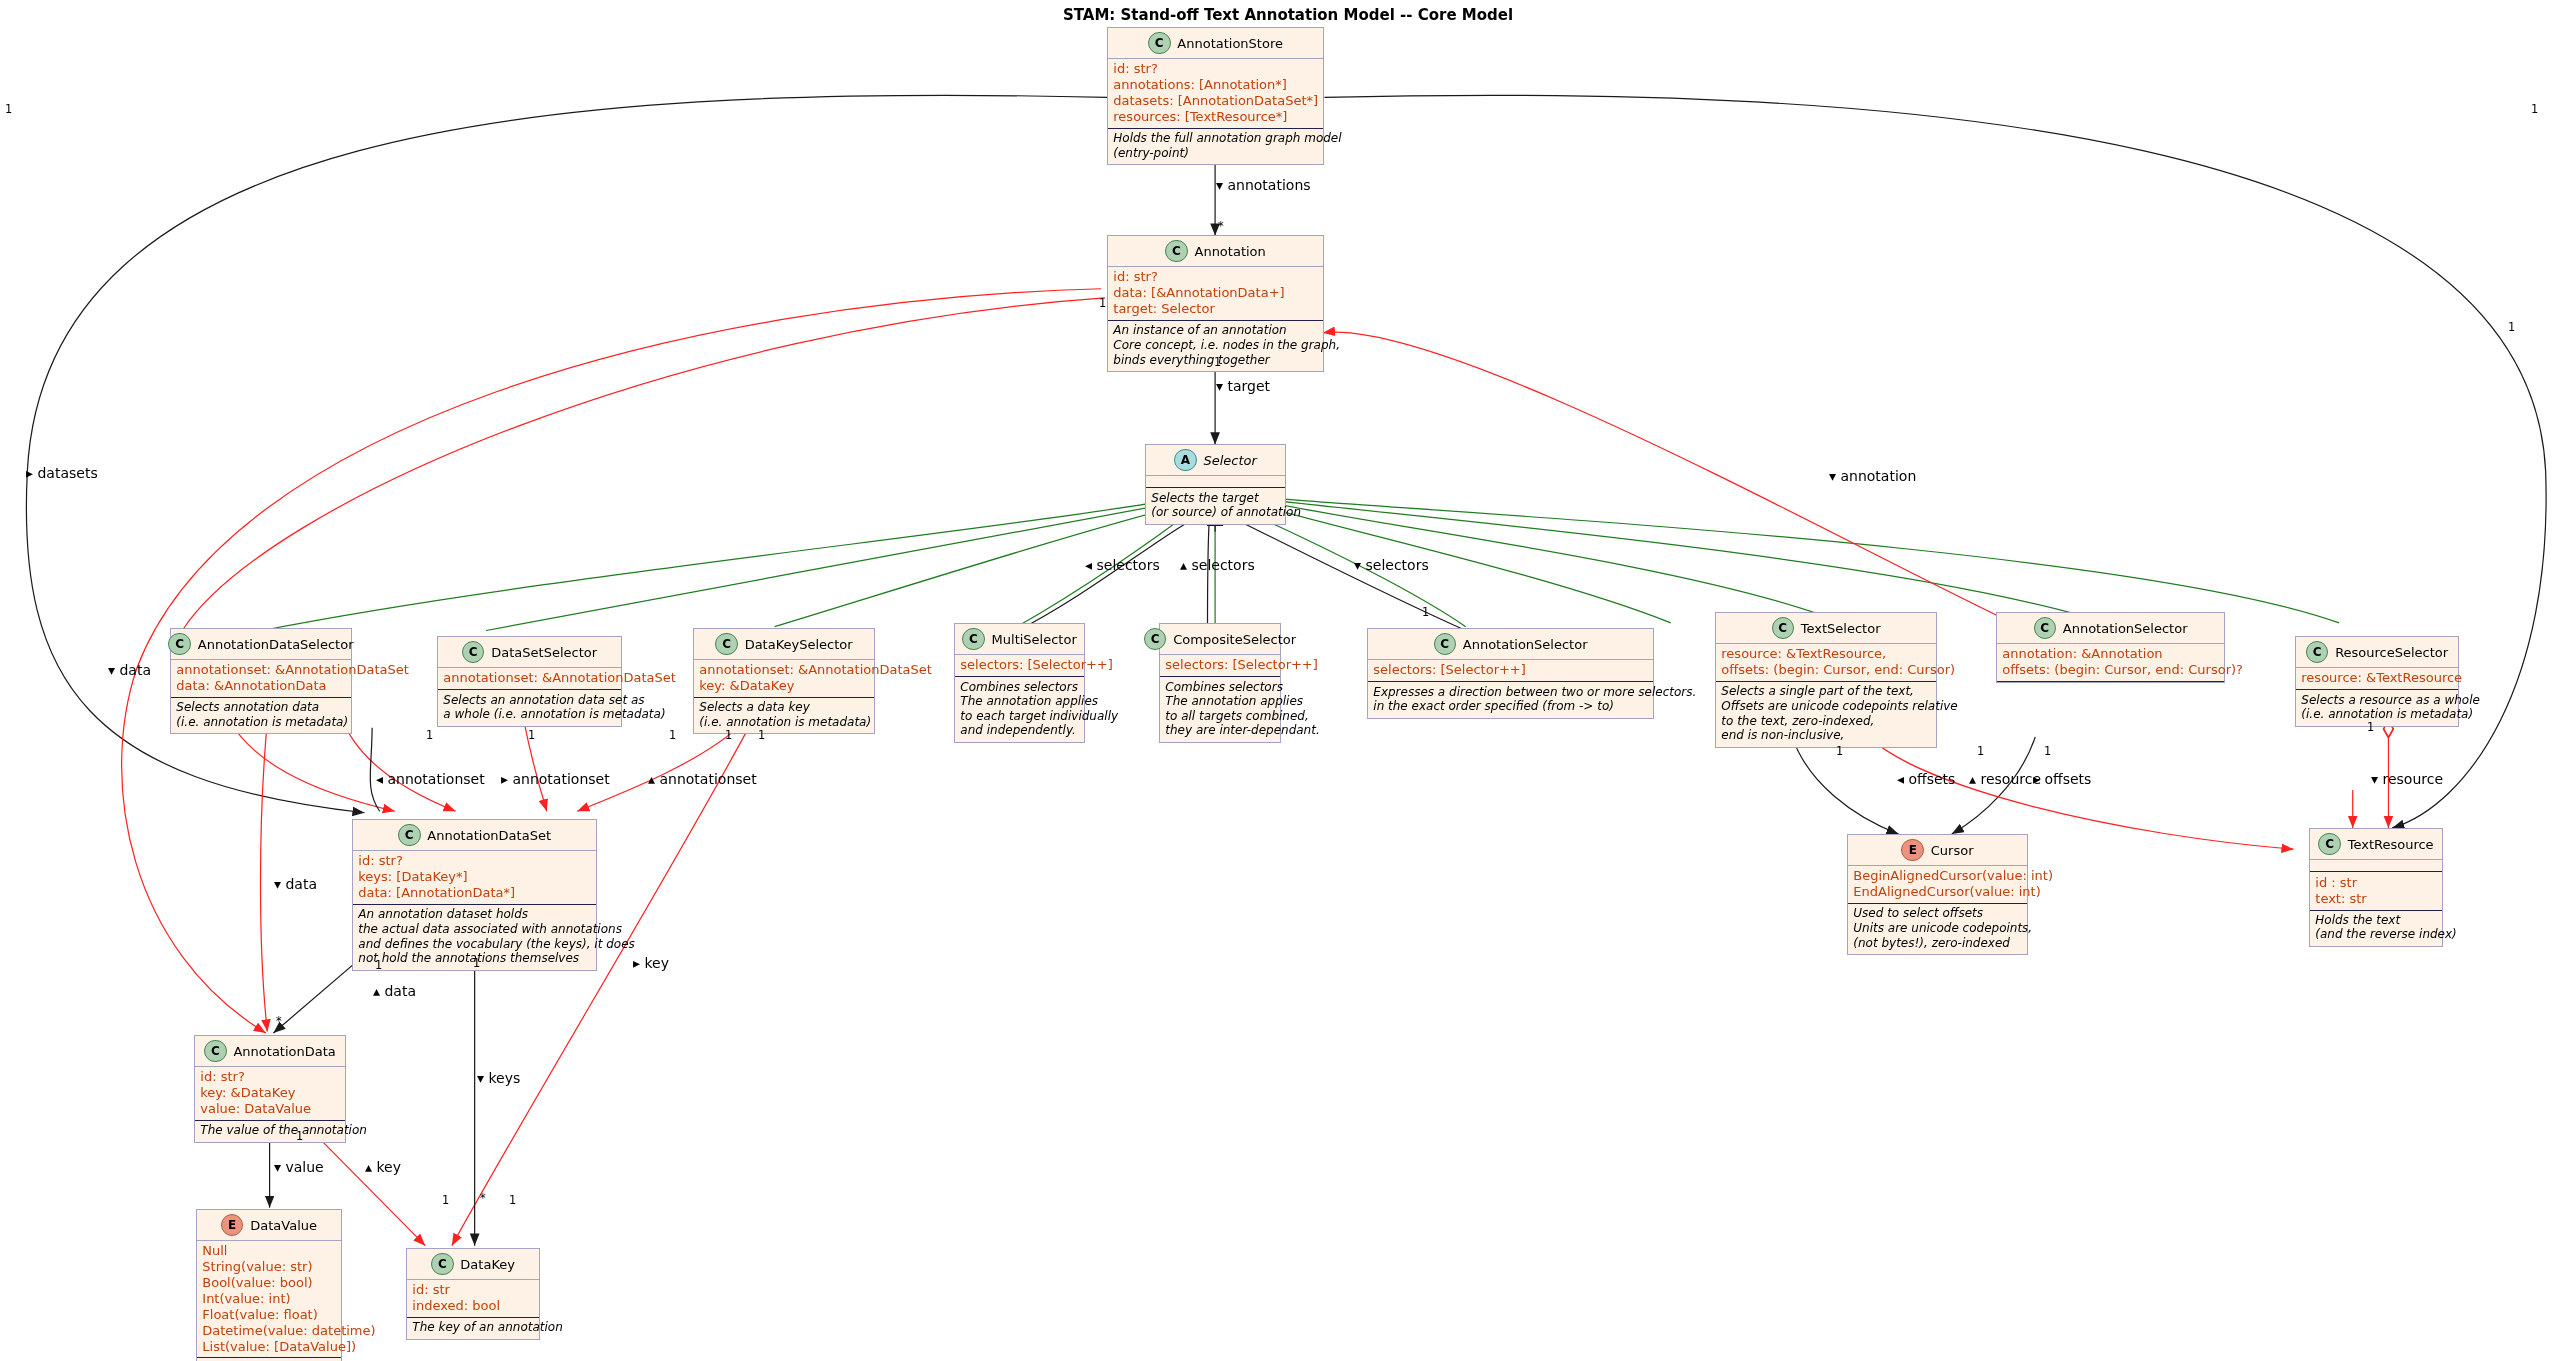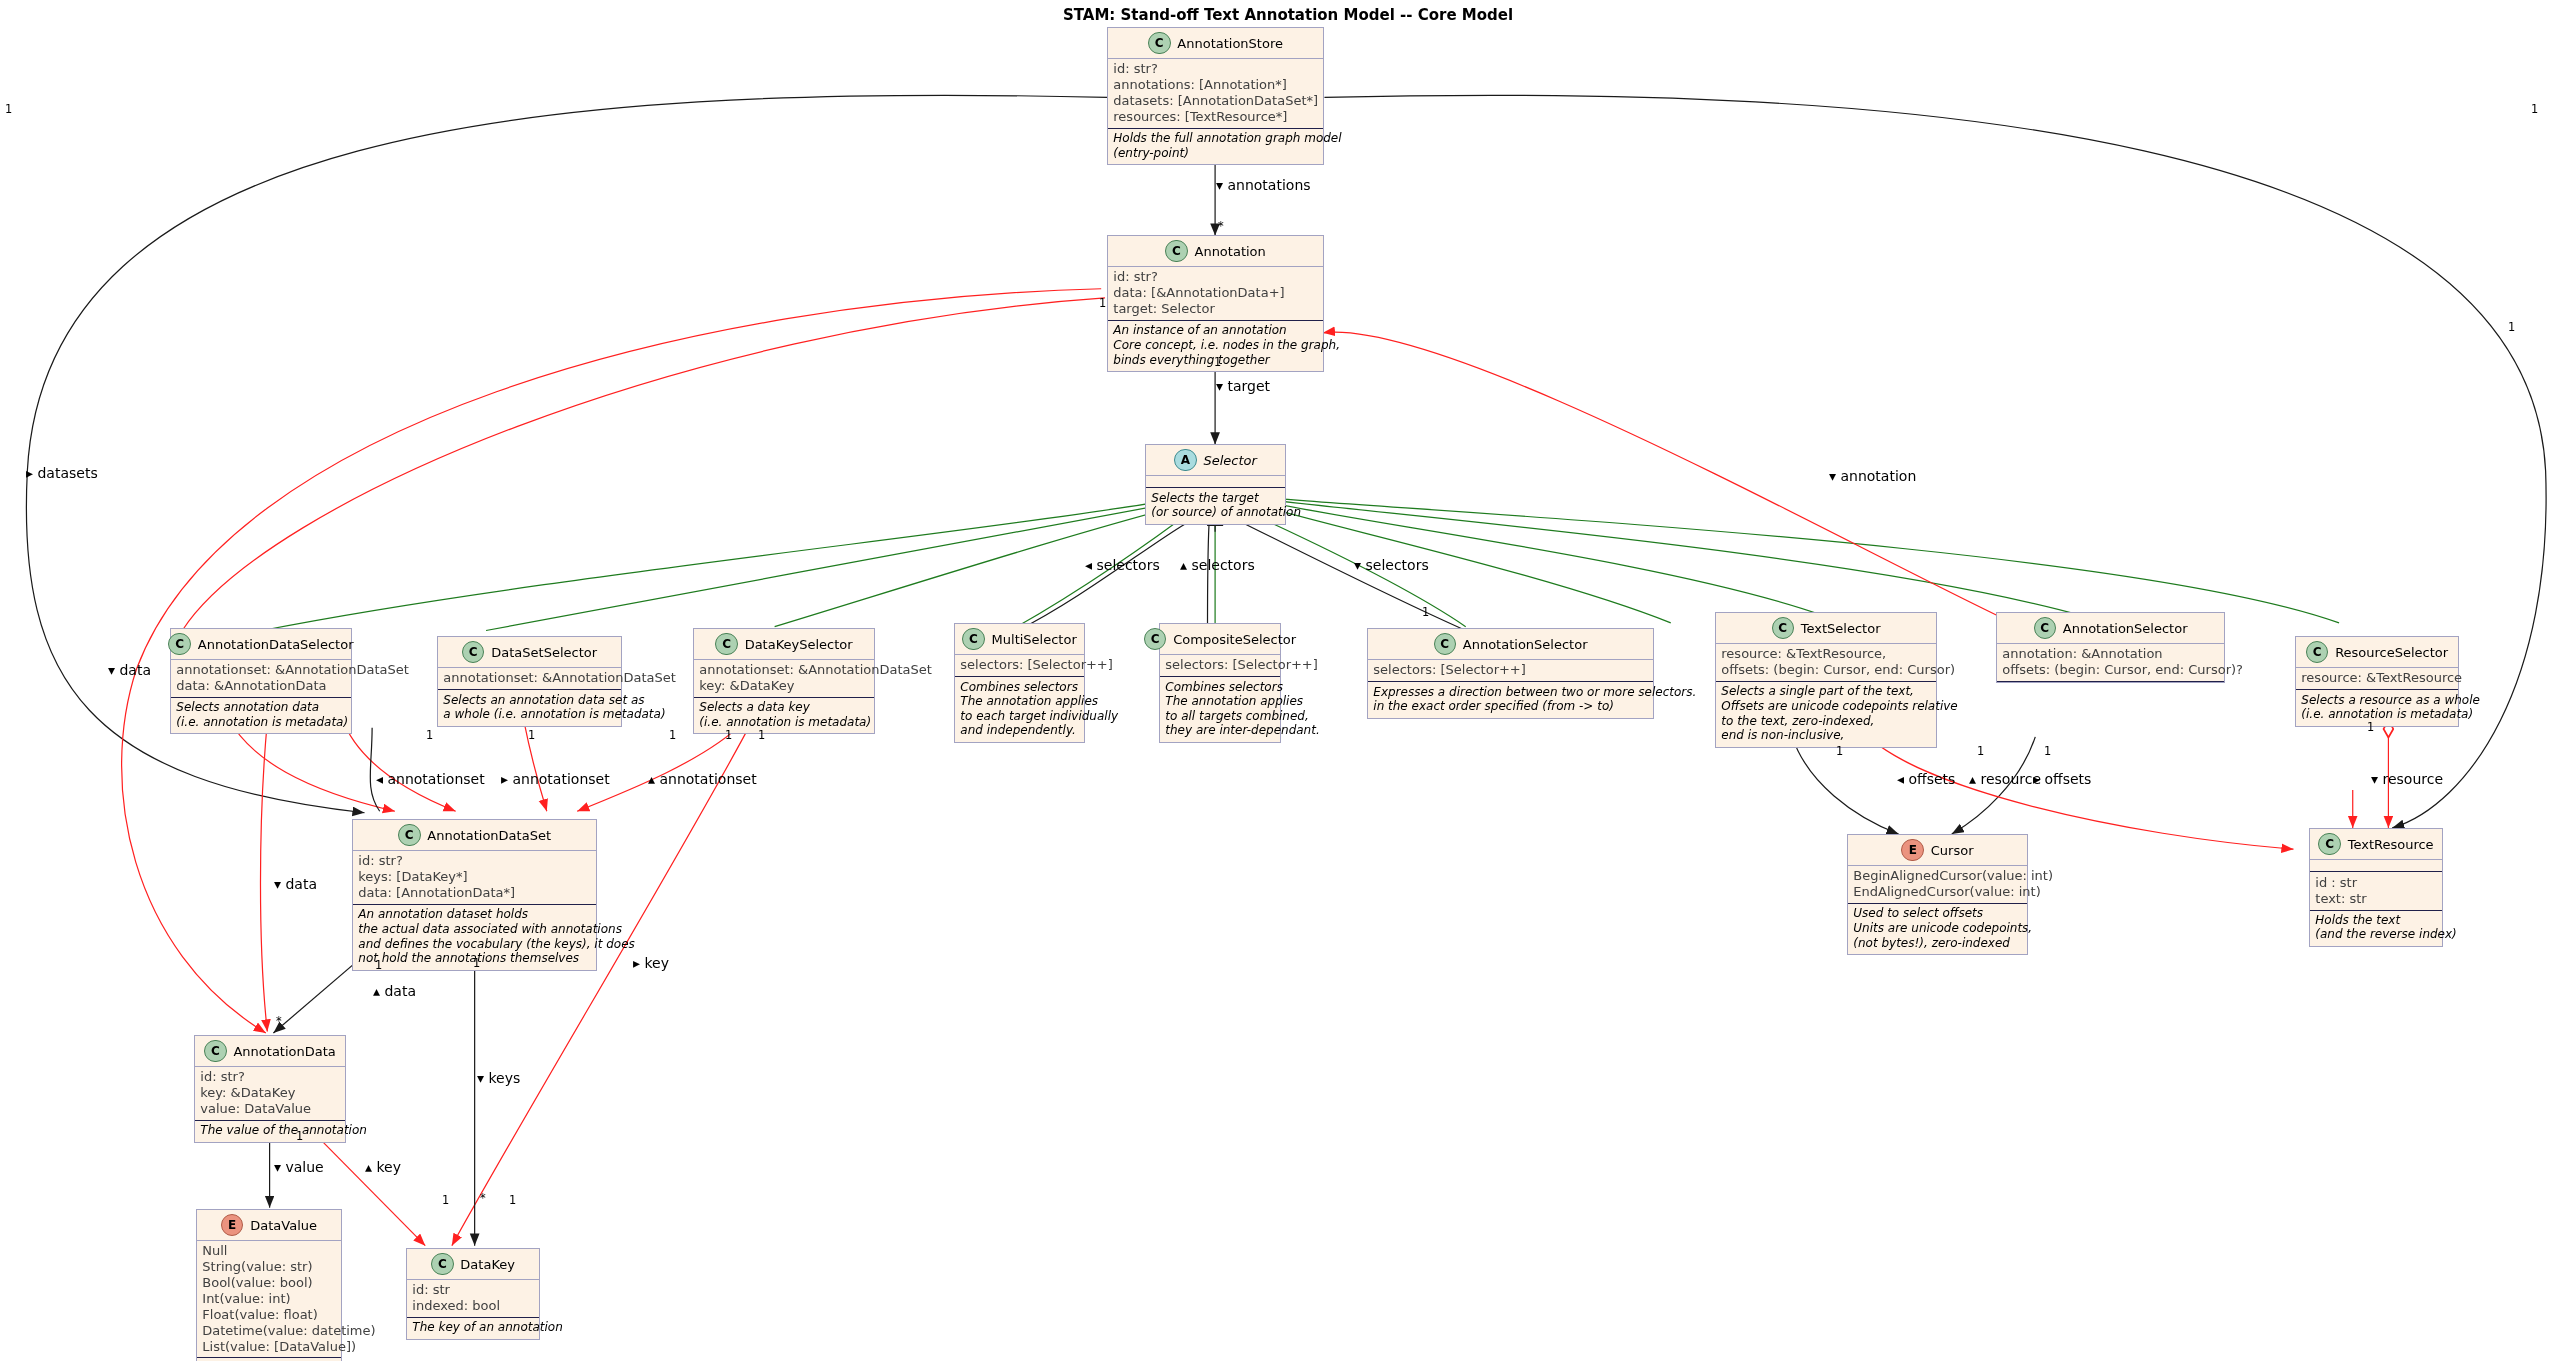--- a/index.html
+++ b/index.html
@@ -13,21 +13,21 @@
       box-sizing:border-box;z-index:5;}
   .uml-head{display:flex;align-items:center;justify-content:center;gap:6.8px;
       padding:3.8px 7.6px 3.8px 7.6px;border-bottom:0.8px solid #A3A3C2;}
   .stereo{width:20.5px;height:20.5px;border-radius:50%;display:flex;align-items:center;
       justify-content:center;font-weight:bold;font-size:12px;flex:0 0 auto;}
   .stereo.c{background:#ADD1B2;border:1.1px solid #4A8257;color:#000;}
   .stereo.a{background:#A9DCDF;border:1.1px solid #3E8B8F;color:#000;}
   .stereo.e{background:#EB937F;border:1.1px solid #B05C48;color:#000;}
   .cls-name{font-size:13px;color:#000;white-space:nowrap;}
   .cls-name.abstract{font-style:italic;}
-  .uml-attrs{padding:2.3px 5.3px 3px 5.3px;font-size:13px;line-height:1.22;color:#404040;
+  .uml-attrs{padding:2.3px 5.3px 3px 5.3px;font-size:13px;line-height:1.22;color:#c2410c;
       border-bottom:1.5px solid #20204a;}
   .uml-attrs.empty{padding:2.3px 5.3px;min-height:6.8px;}
   .uml-notes{padding:2.3px 5.3px 3.8px 5.3px;font-size:12px;line-height:1.22;color:#000;
       font-style:italic;}
   .uml-attrs div,.uml-notes div{white-space:nowrap;}
   .edge-label{position:absolute;font-size:14px;color:#000;white-space:nowrap;z-index:6;}
   .mult-label{position:absolute;font-size:11.4px;color:#000;white-space:nowrap;z-index:6;}
 </style>
 </head>
 <body>

